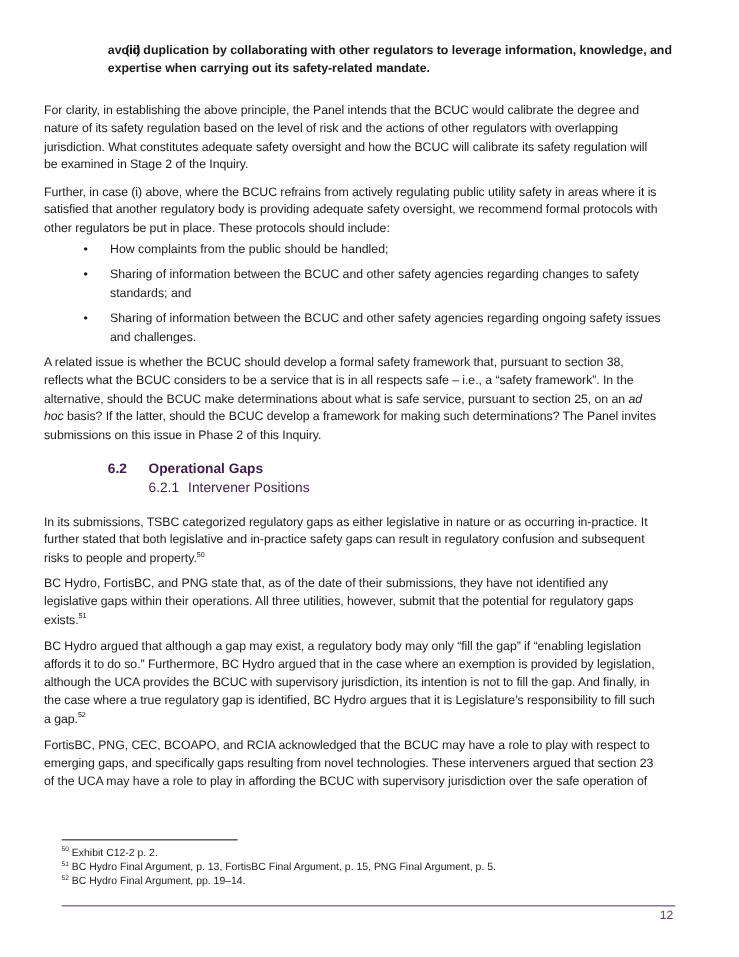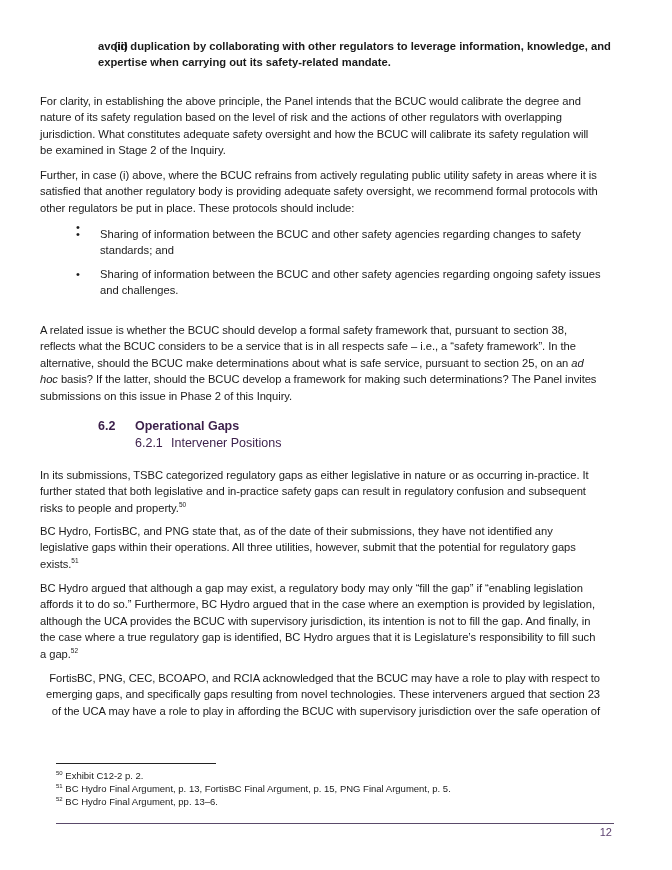--- a/index.html
+++ b/index.html
@@ -34,45 +34,45 @@
   <div class="item-ii" style="top:38px;">
     <span class="lbl">(ii)</span>
     <span class="txt">avoid duplication by collaborating with other regulators to leverage information, knowledge, and expertise when carrying out its safety-related mandate.</span>
   </div>
 
   <div class="p" style="top:93px;">For clarity, in establishing the above principle, the Panel intends that the BCUC would calibrate the degree and nature of its safety regulation based on the level of risk and the actions of other regulators with overlapping jurisdiction. What constitutes adequate safety oversight and how the BCUC will calibrate its safety regulation will be examined in Stage 2 of the Inquiry.</div>
 
   <div class="p" style="top:167px;">Further, in case (i) above, where the BCUC refrains from actively regulating public utility safety in areas where it is satisfied that another regulatory body is providing adequate safety oversight, we recommend formal protocols with other regulators be put in place. These protocols should include:</div>
 
   <ul class="bullets" style="top:219px;">
-    <li><span class="dot">•</span></li>
+    <li><span class="dot">•</span><span>How complaints from the public should be handled;</span></li>
     <li><span class="dot">•</span><span>Sharing of information between the BCUC and other safety agencies regarding changes to safety standards; and</span></li>
     <li><span class="dot">•</span><span>Sharing of information between the BCUC and other safety agencies regarding ongoing safety issues and challenges.</span></li>
   </ul>
 
   <div class="p" style="top:322px;"><span>A related issue is whether the BCUC should develop a formal safety framework that, pursuant to section 38, reflects what the BCUC considers to be a service that is in all respects safe – i.e., a “safety framework”. In the alternative, should the BCUC make determinations about what is safe service, pursuant to section 25, on an </span><i>ad hoc</i><span> basis? If the latter, should the BCUC develop a framework for making such determinations? The Panel invites submissions on this issue in Phase 2 of this Inquiry.</span></div>
 
   <div class="h2" style="top:419px;">
     <span class="num">6.2</span><span>Operational Gaps</span>
   </div>
 
   <div class="h3" style="top:436px;">
     <span class="num">6.2.1</span><span>Intervener Positions</span>
   </div>
 
   <div class="p" style="top:467px;"><span>In its submissions, TSBC categorized regulatory gaps as either legislative in nature or as occurring in-practice. It further stated that both legislative and in-practice safety gaps can result in regulatory confusion and subsequent risks to people and property.</span><sup>50</sup></div>
 
   <div class="p" style="top:523px;"><span>BC Hydro, FortisBC, and PNG state that, as of the date of their submissions, they have not identified any legislative gaps within their operations. All three utilities, however, submit that the potential for regulatory gaps exists.</span><sup>51</sup></div>
 
   <div class="p" style="top:580px;"><span>BC Hydro argued that although a gap may exist, a regulatory body may only “fill the gap” if “enabling legislation affords it to do so.” Furthermore, BC Hydro argued that in the case where an exemption is provided by legislation, although the UCA provides the BCUC with supervisory jurisdiction, its intention is not to fill the gap. And finally, in the case where a true regulatory gap is identified, BC Hydro argues that it is Legislature’s responsibility to fill such a gap.</span><sup>52</sup></div>
 
-  <div class="p" style="top:670px;text-align:right;">FortisBC, PNG, CEC, BCOAPO, and RCIA acknowledged that the BCUC may have a role to play with respect to emerging gaps, and specifically gaps resulting from novel technologies. These interveners argued that section 23 of the UCA may have a role to play in affording the BCUC with supervisory jurisdiction over the safe operation of</div>
+  <div class="p" style="top:670px;">FortisBC, PNG, CEC, BCOAPO, and RCIA acknowledged that the BCUC may have a role to play with respect to emerging gaps, and specifically gaps resulting from novel technologies. These interveners argued that section 23 of the UCA may have a role to play in affording the BCUC with supervisory jurisdiction over the safe operation of</div>
 
   <div class="fn-rule"></div>
 
   <div class="fn" style="top:769px;"><sup>50</sup> <span>Exhibit C12-2 p. 2.</span></div>
   <div class="fn" style="top:782px;"><sup>51</sup> <span>BC Hydro Final Argument, p. 13, FortisBC Final Argument, p. 15, PNG Final Argument, p. 5.</span></div>
-  <div class="fn" style="top:795px;"><sup>52</sup> <span>BC Hydro Final Argument, pp. 13–6.</span></div>
+  <div class="fn" style="top:795px;"><sup>52</sup> <span>BC Hydro Final Argument, pp. 19–14.</span></div>
 
   <div class="footer-rule"></div>
   <div class="footer-title">Safety Inquiry - Final Stage 1 Report</div>
   <div class="footer-page">12</div>
 </div>
 
 </body></html>

